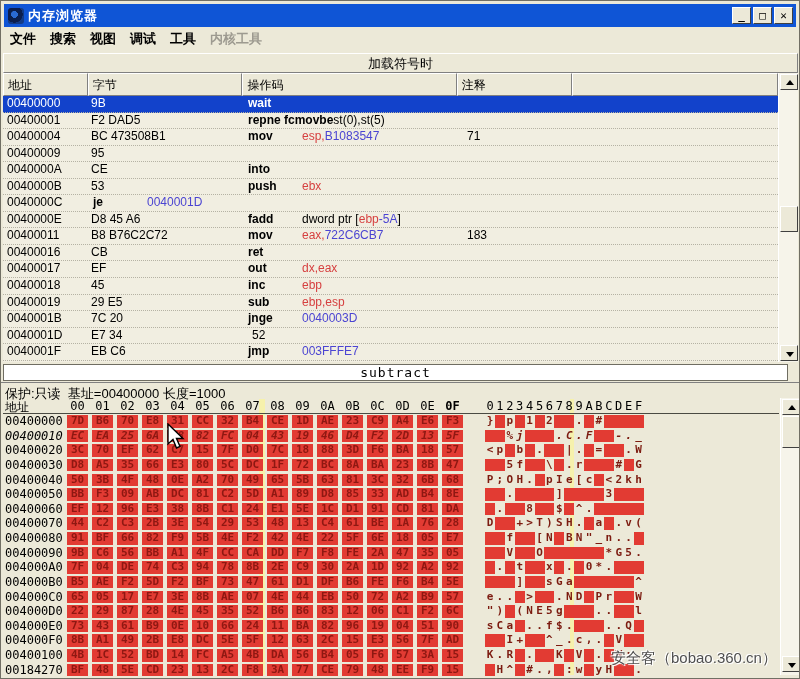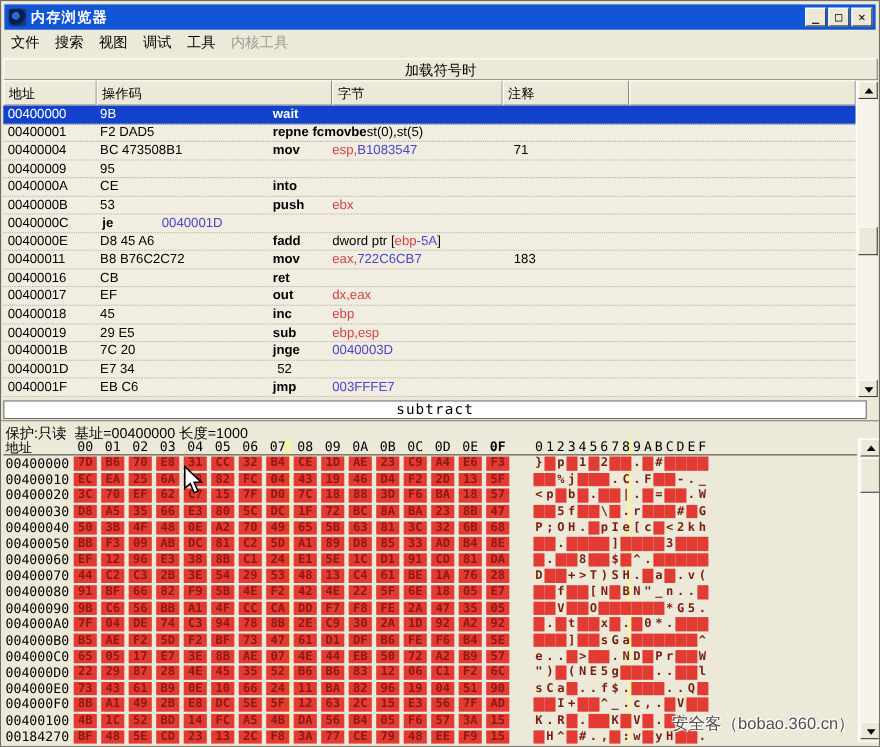--- a/index.html
+++ b/index.html
@@ -17,21 +17,21 @@
     border-radius:3px;}
   .apptitle{color:#fff;font-weight:bold;font-size:13px;flex:1;letter-spacing:1px;}
   .winbtn{width:19px;height:17px;margin-left:2px;background:#ECE9D8;
     border-top:1px solid #fff;border-left:1px solid #fff;
     border-right:1px solid #404040;border-bottom:1px solid #404040;
     font-size:11px;font-weight:bold;color:#000;text-align:center;line-height:15px;
     font-family:"DejaVu Sans Mono",monospace;}
   
   .menubar{position:absolute;left:3px;top:27px;right:3px;height:22px;
     display:flex;align-items:center;gap:14px;padding-left:6px;font-size:13px;}
-  .menu-item{color:#000;cursor:default;}
+  .menu-item{color:#000;cursor:default;font-weight:bold;}
   .menu-item.disabled{color:#9D9A90;}
   
   .banner{position:absolute;left:2px;top:52px;width:795px;height:20px;
     background:#ECE9D8;text-align:center;font-size:13px;line-height:19px;color:#000;
     border-top:1px solid #fff;border-left:1px solid #fff;
     border-right:1px solid #808080;border-bottom:1px solid #808080;}
   
   .dheader{position:absolute;left:2px;top:72px;width:775px;height:23px;display:flex;}
   .hcell{background:#ECE9D8;font-size:12px;color:#000;padding:3px 0 0 4px;
     border-top:1px solid #fff;border-left:1px solid #fff;
@@ -107,22 +107,22 @@
       <span class="menu-item">视图</span>
       <span class="menu-item">调试</span>
       <span class="menu-item">工具</span>
       <span class="menu-item disabled">内核工具</span>
     </div>
 
   <div class="banner">加载符号时</div>
 
   <div class="dheader" id="dheader">
       <div class="hcell" style="width: 85px;">地址</div>
+      <div class="hcell" style="width: 155px;">字节</div>
       <div class="hcell" style="width: 215px;">操作码</div>
-      <div class="hcell" style="width: 155px;">字节</div>
       <div class="hcell" style="width: 115px;">注释</div>
       <div class="hcell" style="width: 207px;"></div>
     </div>
 
   <div class="dbody" id="dbody">
       <div class="drow sel">
         <span class="c-addr">00400000</span>
         <span class="c-bytes">9B</span>
         <span class="c-op"><span class="mnem">wait</span></span>
         <span class="c-cmt"></span>
@@ -296,21 +296,21 @@
           <span class="asc" style="left: 592.9px;">#</span>
           <span class="byte" style="left: 366px;">C9</span>
           <span class="asc blk" style="left: 602.8px;"></span>
           <span class="byte" style="left: 391px;">A4</span>
           <span class="asc blk" style="left: 612.7px;"></span>
           <span class="byte" style="left: 416px;">E6</span>
           <span class="asc blk" style="left: 622.6px;"></span>
           <span class="byte" style="left: 441px;">F3</span>
           <span class="asc blk" style="left: 632.5px;"></span>
         </div>
-        <div class="hexrow" style="top: 14.63px;">
+        <div class="hexrow" style="top: 14.63px; font-style: italic;">
           <span class="a">00400010</span>
           <span class="byte" style="left: 66px;">EC</span>
           <span class="asc blk" style="left: 484px;"></span>
           <span class="byte" style="left: 91px;">EA</span>
           <span class="asc blk" style="left: 493.9px;"></span>
           <span class="byte" style="left: 116px;">25</span>
           <span class="asc" style="left: 503.8px;">%</span>
           <span class="byte" style="left: 141px;">6A</span>
           <span class="asc" style="left: 513.7px;">j</span>
           <span class="byte" style="left: 166px;">E8</span>

